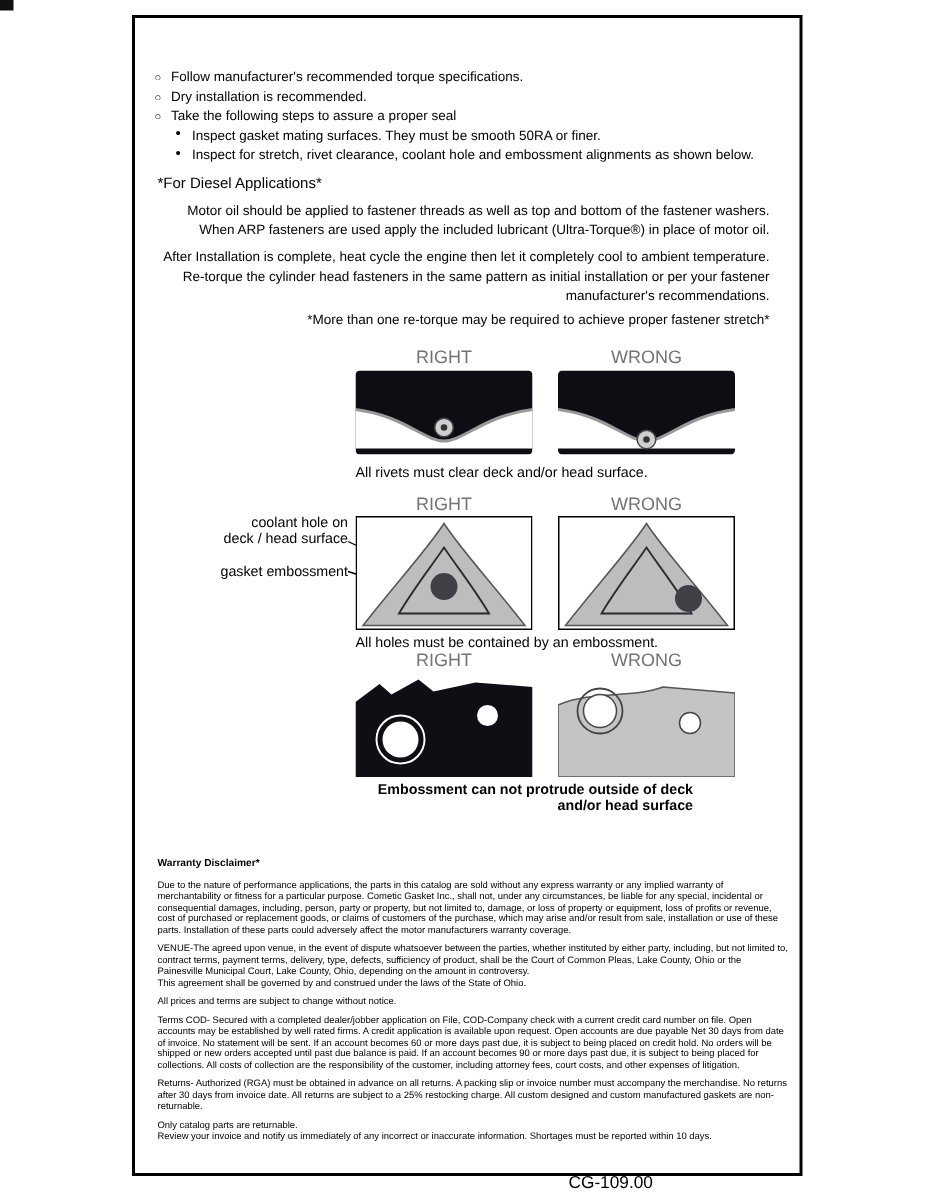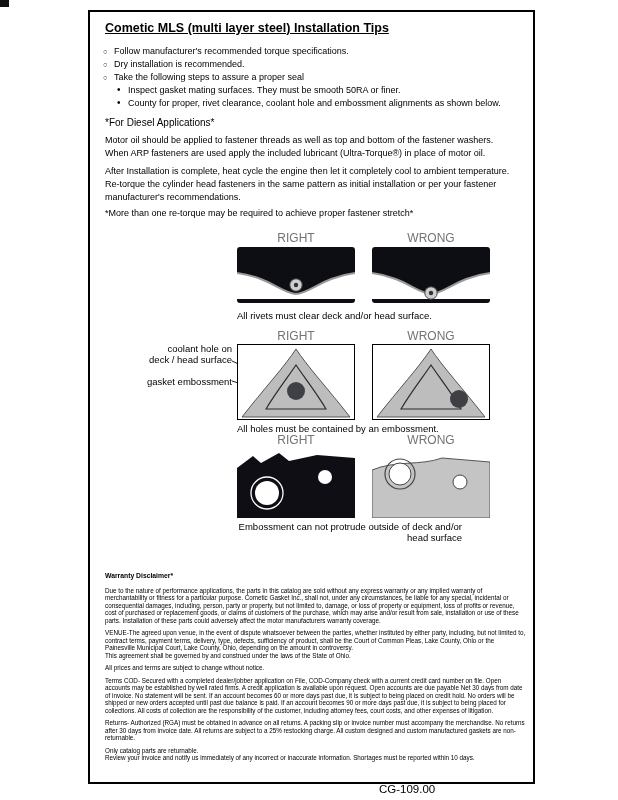--- a/index.html
+++ b/index.html
@@ -7,54 +7,53 @@
   .page{position:relative;width:618px;height:800px;background:#fff;overflow:hidden;}
   .artifact{position:absolute;left:0;top:0;width:9px;height:7px;background:#111;}
   .frame{position:absolute;left:88px;top:10px;width:443px;height:770px;border:2px solid #000;}
   .title{position:absolute;left:105px;top:21px;font-size:12.5px;font-weight:bold;text-decoration:underline;margin:0;}
   .bullets{position:absolute;left:103px;top:45px;width:412px;font-size:9px;line-height:13px;}
   .b-item{position:relative;padding-left:11px;}
   .b-item::before{content:"○";position:absolute;left:0;top:0;font-size:7.5px;}
   .b-sub{position:relative;padding-left:25px;}
   .b-sub::before{content:"•";position:absolute;left:14px;top:-1px;font-size:10px;}
   .diesel-h{position:absolute;left:105px;top:117px;font-size:10px;font-weight:normal;}
-  .para{position:absolute;left:105px;width:408px;font-size:9px;line-height:13px;margin:0;}
+  .para{position:absolute;left:105px;width:408px;font-size:9px;line-height:13px;margin:0;text-align:right;}
   .p1{top:134px;} .p2{top:165px;} .note{top:207px;}
   .diagrams{position:absolute;left:0;top:228px;width:618px;height:330px;}
   .dg-h{position:absolute;width:118px;text-align:center;font-size:12px;color:#737373;}
   .col-r{left:237px;} .col-w{left:372px;}
   .h1{top:3px;} .h2{top:101px;} .h3{top:205px;}
   .dg-img{position:absolute;width:118px;display:block;}
   .r1{top:19px;height:56px;} .r2{top:116px;height:76px;} .r3{top:220px;height:70px;}
   .dg-cap{position:absolute;left:237px;font-size:9.5px;line-height:11px;text-align:right;}
-  .c1{top:82px;} .c2{top:195px;} .c3{top:293px;width:225px;}
+  .c1{top:82px;} .c2{top:195px;} .c3{top:293px;width:225px;font-weight:bold;}
   .dg-label{position:absolute;left:118px;width:114px;text-align:right;font-size:9.5px;line-height:11px;}
   .lab1{top:115px;} .lab2{top:148px;}
   .connectors{position:absolute;left:195px;top:112px;width:110px;height:95px;pointer-events:none;}
   .warranty{position:absolute;left:105px;top:572px;width:421px;font-size:6.3px;line-height:7.5px;}
   .warranty .w-h{font-size:6.8px;font-weight:bold;margin:0 0 7px 0;}
   .warranty p{margin:0 0 5px 0;}
   .warranty p.tight{margin-bottom:0;}
   .footer{position:absolute;left:379px;top:783px;font-size:11.5px;}
 </style>
 </head>
 <body>
 
 <div class="page">
   <div class="artifact"></div>
   <div class="frame"></div>
 
-  <h1 class="title">Cometic MLS (multi layer steel) Installation Tips</h1>
 
   <div class="bullets">
     <div class="b-item">Follow manufacturer's recommended torque specifications.</div>
     <div class="b-item">Dry installation is recommended.</div>
     <div class="b-item">Take the following steps to assure a proper seal</div>
     <div class="b-sub">Inspect gasket mating surfaces.  They must be smooth 50RA or finer.</div>
-    <div class="b-sub">County for proper, rivet clearance, coolant hole and embossment alignments as shown below.</div>
+    <div class="b-sub">Inspect for stretch, rivet clearance, coolant hole and embossment alignments as shown below.</div>
   </div>
 
   <div class="diesel-h">*For Diesel Applications*</div>
   <p class="para p1">Motor oil should be applied to fastener threads as well as top and bottom of the fastener washers. When ARP fasteners are used apply the included lubricant (Ultra-Torque®) in place of motor oil.</p>
   <p class="para note">*More than one re-torque may be required to achieve proper fastener stretch*</p>
   <p class="para p2">After Installation is complete, heat cycle the engine then let it completely cool to ambient temperature. Re-torque the cylinder head fasteners in the same pattern as initial installation or per your fastener manufacturer's recommendations.</p>
 
   <div class="diagrams">
 
     <div class="dg-h col-r h1">RIGHT</div>

